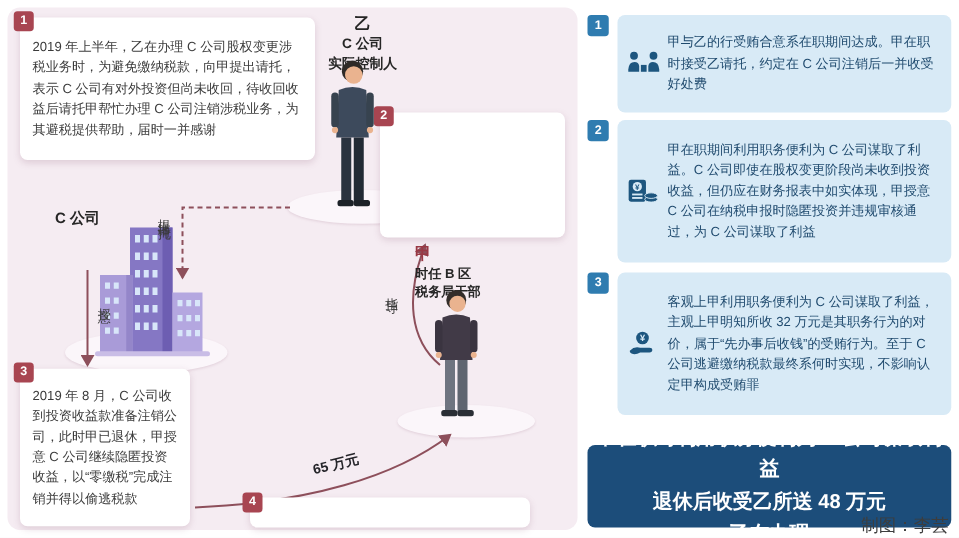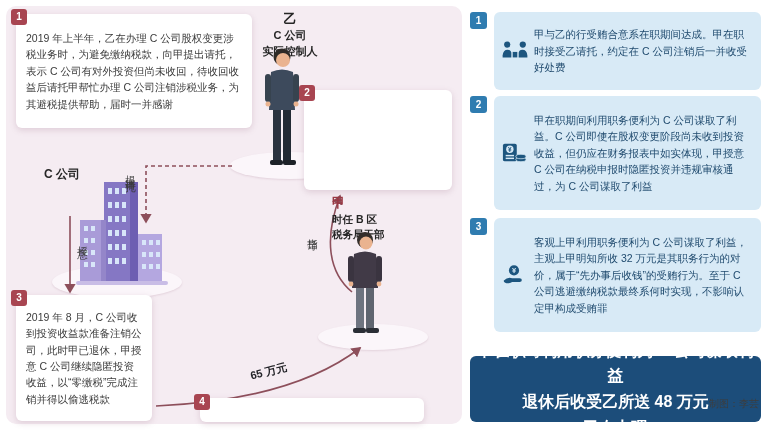--- a/index.html
+++ b/index.html
@@ -50,21 +50,21 @@
   .badge.blue{background:#2f7cb0;width:17px;height:17px;left:0;}
   #rbadge1{top:6px;} #rbadge2{top:90px;} #rbadge3{top:212px;}
   .point-box{position:absolute;left:24px;width:267px;background:#d8eaf6;border-radius:6px;box-sizing:border-box;
              padding:6px 9px 6px 40px;font-size:10.5px;line-height:1.56;color:#1f4a6e;
              display:flex;align-items:center;overflow:hidden;}
   #pbox1{top:6px;height:78px;} #pbox2{top:90px;height:114px;} #pbox3{top:212px;height:114px;}
   .point-icon{position:absolute;left:7px;top:50%;transform:translateY(-50%);}
   .conclusion{position:absolute;left:0;top:334px;width:291px;height:66px;background:#1c4d7a;border-radius:6px;
               color:#fff;font-weight:bold;font-size:16px;line-height:1.6;display:flex;flex-direction:column;
               align-items:center;justify-content:center;text-align:center;margin-top:16px;}
-  .credit{position:absolute;right:2px;top:391px;font-size:10px;color:#3d3d3d;}
+  .credit{position:absolute;right:2px;top:406px;font-size:14px;color:#3d3d3d;}
 </style>
 </head>
 <body>
 
 <div class="canvas">
 
   <div class="left-panel">
 
     <svg class="flow-arrows" width="456" height="418" viewBox="0 0 456 418">
       <defs>

